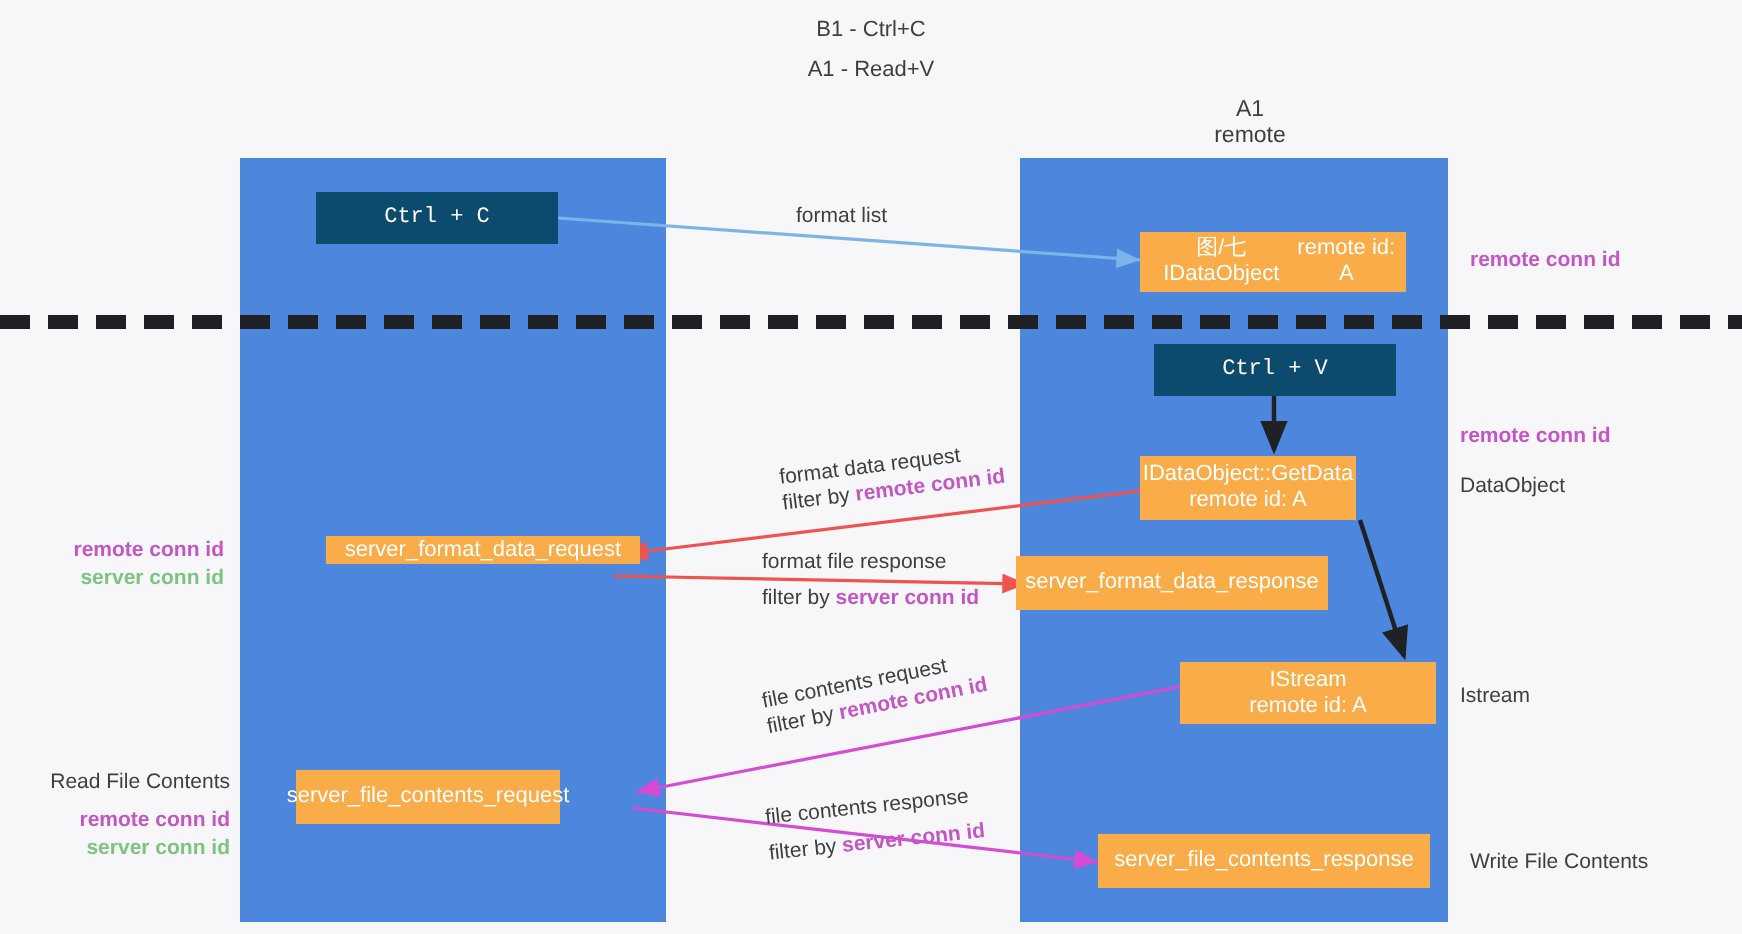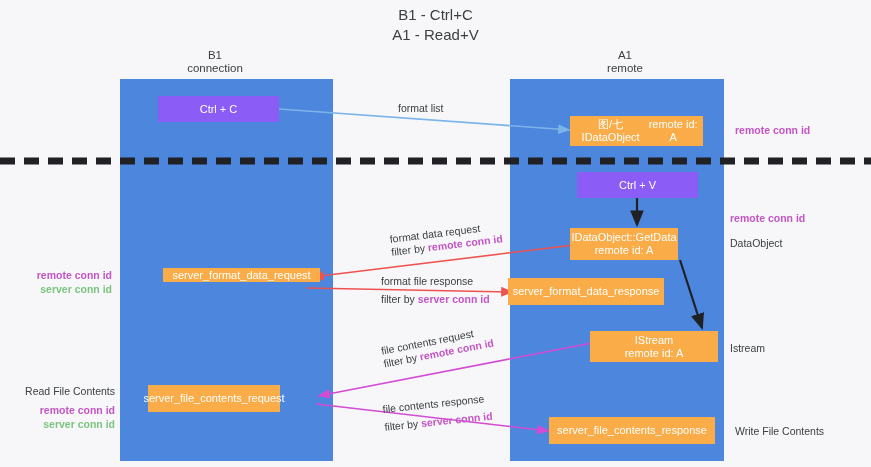--- a/index.html
+++ b/index.html
@@ -9,39 +9,39 @@
     font-family:"Liberation Sans", sans-serif;
     position:relative;
     overflow:hidden;
     color:#3c4043;
   }
   .stage{position:absolute;inset:0;}
   svg.layer{position:absolute;left:0;top:0;width:871px;height:467px;pointer-events:none;}
 
   .title{
     position:absolute;left:0;top:5px;width:871px;
-    text-align:center;font-size:15px;line-height:20px;color:#3c4043;
+    text-align:center;font-size:11px;line-height:20px;color:#3c4043;
   }
   .title div{white-space:pre;}
 
   .colhead{
     position:absolute;text-align:center;font-size:11.5px;line-height:13px;color:#3c4043;
   }
   .colhead .l2{display:block;}
 
   .lane{position:absolute;background:#4d86dd;}
 
   .node{
     position:absolute;
     display:flex;align-items:center;justify-content:center;
     text-align:center;color:#ffffff;font-size:11px;line-height:13px;
     box-sizing:border-box;padding:2px 4px;
   }
   .node.orange{background:#f9ac47;}
-  .node.green{background:#8b5cf6;}
+  .node.green{background:#0c4a6e;font-family:Liberation Mono, monospace;}
   .node span{display:block;}
 
   .edgelabel{
     position:absolute;font-size:10.5px;line-height:13px;color:#3c4043;
     white-space:nowrap;
   }
   .edgelabel .hl-remote{color:#c455c4;font-weight:bold;}
   .edgelabel .hl-server{color:#c455c4;font-weight:bold;}
   .rot-up{transform-origin:0 0;}
 
@@ -57,24 +57,20 @@
 </head>
 <body>
 
 <div class="stage">
 
   <div class="title">
     <div>B1 - Ctrl+C</div>
     <div>A1 - Read+V</div>
   </div>
 
-  <div class="colhead" style="left:155px;top:49px;width:120px;">
-    <span>B1</span>
-    <span class="l2">connection</span>
-  </div>
   <div class="colhead" style="left:565px;top:49px;width:120px;">
     <span>A1</span>
     <span class="l2">remote</span>
   </div>
 
   <div class="lane" style="left:120px;top:79px;width:213px;height:382px;"></div>
   <div class="lane" style="left:510px;top:79px;width:214px;height:382px;"></div>
 
   <svg class="layer">
     <defs>

